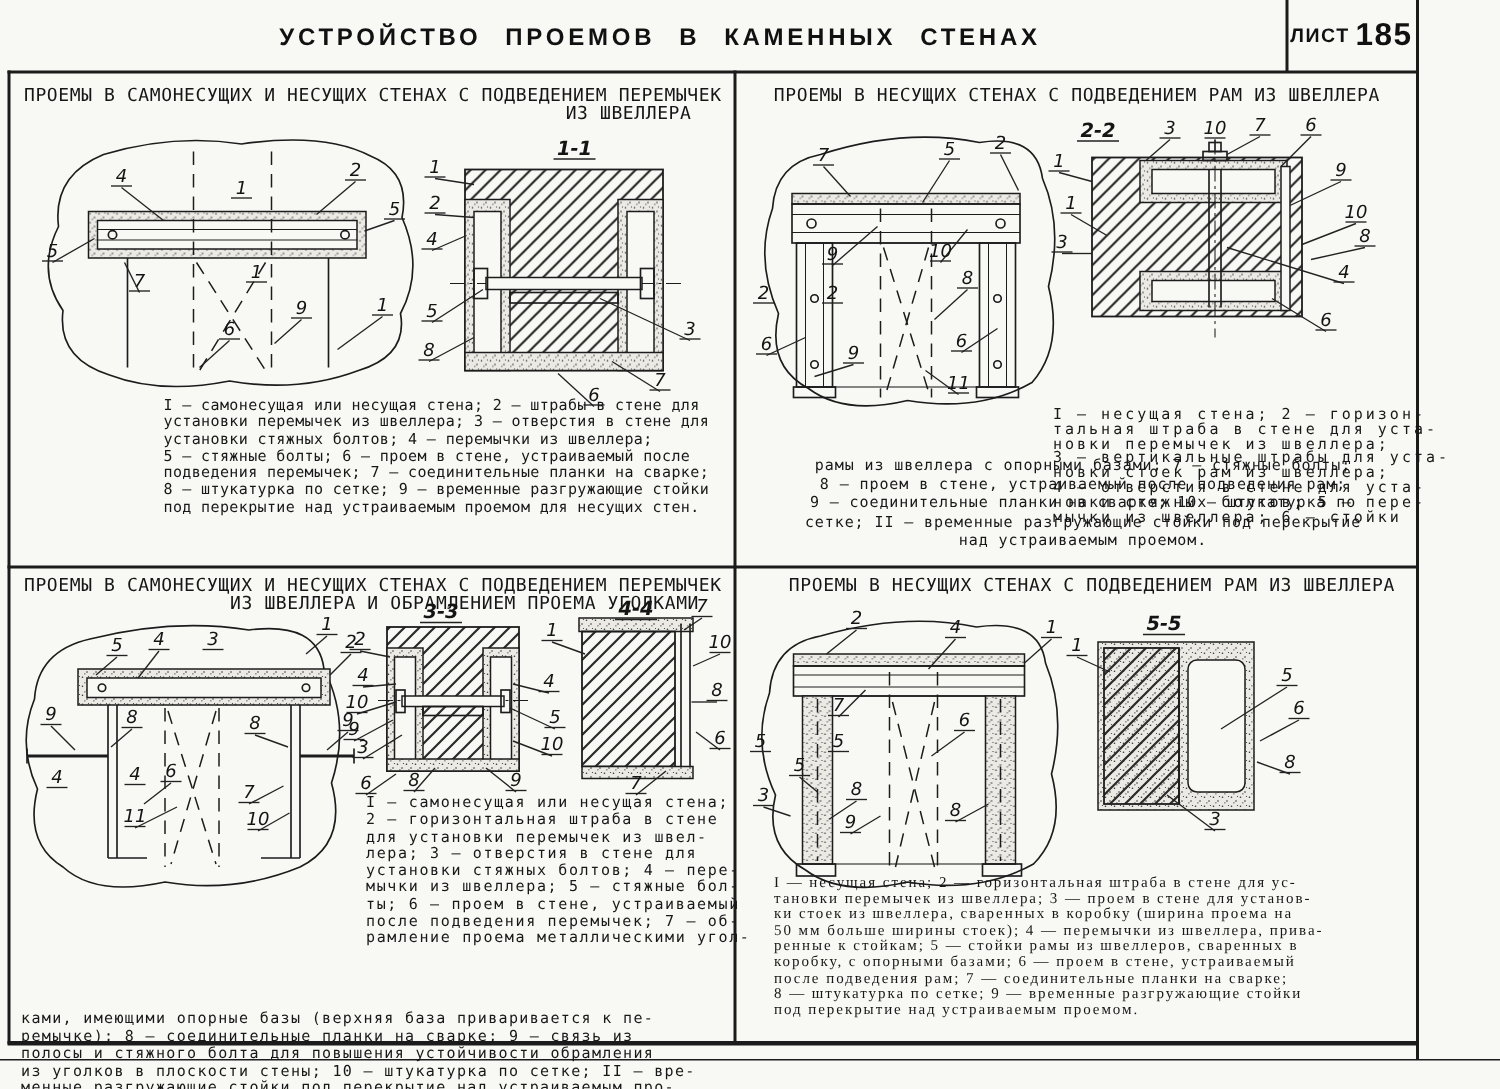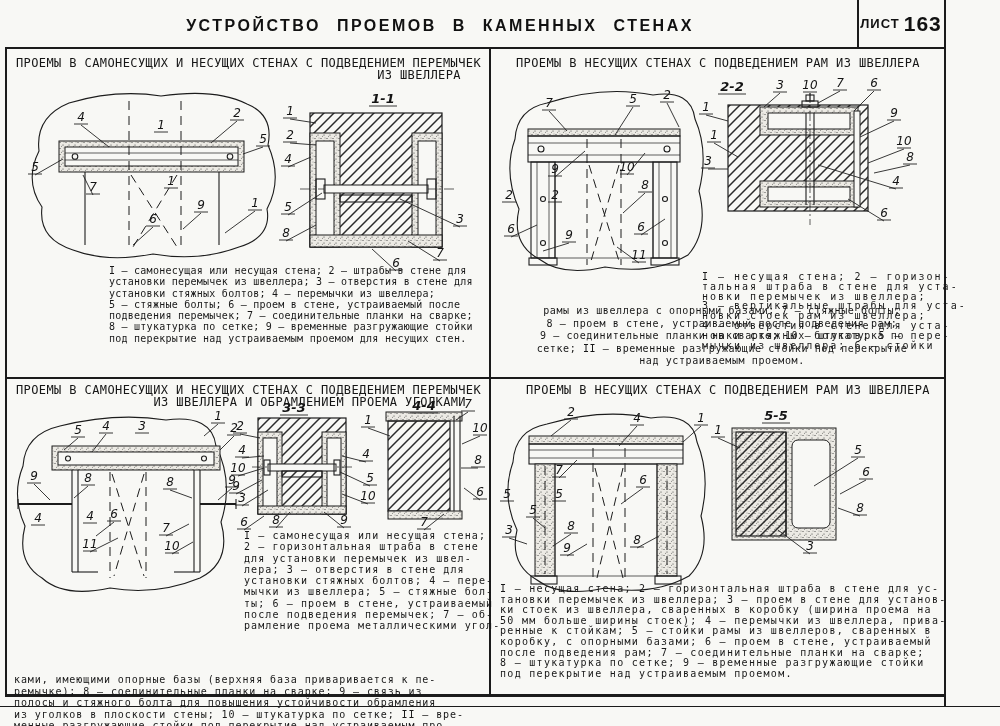--- a/index.html
+++ b/index.html
@@ -54,21 +54,21 @@
         <circle cx="4" cy="4" r="0.55" fill="#333"></circle>
         <circle cx="2.6" cy="5.2" r="0.45" fill="#333"></circle>
         <circle cx="5" cy="1" r="0.4" fill="#333"></circle>
       </pattern>
     </defs>
   </svg>
 
   <div class="title">УСТРОЙСТВО ПРОЕМОВ В КАМЕННЫХ СТЕНАХ</div>
   <div class="sheetbox">
     <span class="lbl">ЛИСТ</span>
-    <span class="num">163</span>
+    <span class="num">185</span>
   </div>
 
   <div class="abs ink" style="left:5px;top:47px;width:940px;height:2px;"></div>
   <div class="abs ink" style="left:857px;top:0;width:2px;height:48px;"></div>
   <div class="abs ink" style="left:944px;top:0;width:2px;height:706px;"></div>
   <div class="abs ink" style="left:5px;top:47px;width:2px;height:649px;"></div>
   <div class="abs ink" style="left:489px;top:47px;width:2px;height:649px;"></div>
   <div class="abs ink" style="left:5px;top:377px;width:941px;height:2px;"></div>
   <div class="abs ink" style="left:5px;top:694px;width:941px;height:3px;"></div>
   <div class="abs ink" style="left:0;top:706px;width:1000px;height:1px;"></div>
@@ -533,21 +533,21 @@
         <text x="154" y="72" class="co">6</text>
         <line x1="147" y1="75" x2="161" y2="75" class="leader"></line>
         <line x1="148" y1="112" x2="126" y2="104" class="leader"></line>
         <text x="148" y="108" class="co">8</text>
         <line x1="141" y1="111" x2="155" y2="111" class="leader"></line>
         <line x1="98" y1="150" x2="66" y2="126" class="leader"></line>
         <text x="98" y="146" class="co">3</text>
         <line x1="91" y1="149" x2="105" y2="149" class="leader"></line>
       </svg>
 
-    <div class="legend lg-q4" style="left:10px;top:206px;width:436px;">I — несущая стена; 2 — горизонтальная штраба в стене для ус-
+    <div class="legend lg-q4" style="left:26px;top:206px;width:436px;font-family:Liberation Serif, serif;">I — несущая стена; 2 — горизонтальная штраба в стене для ус-
 тановки перемычек из швеллера; 3 — проем в стене для установ-
 ки стоек из швеллера, сваренных в коробку (ширина проема на
 50 мм больше ширины стоек); 4 — перемычки из швеллера, прива-
 ренные к стойкам; 5 — стойки рамы из швеллеров, сваренных в
 коробку, с опорными базами; 6 — проем в стене, устраиваемый
 после подведения рам; 7 — соединительные планки на сварке;
 8 — штукатурка по сетке; 9 — временные разгружающие стойки
 под перекрытие над устраиваемым проемом.</div>
   </div>
 

